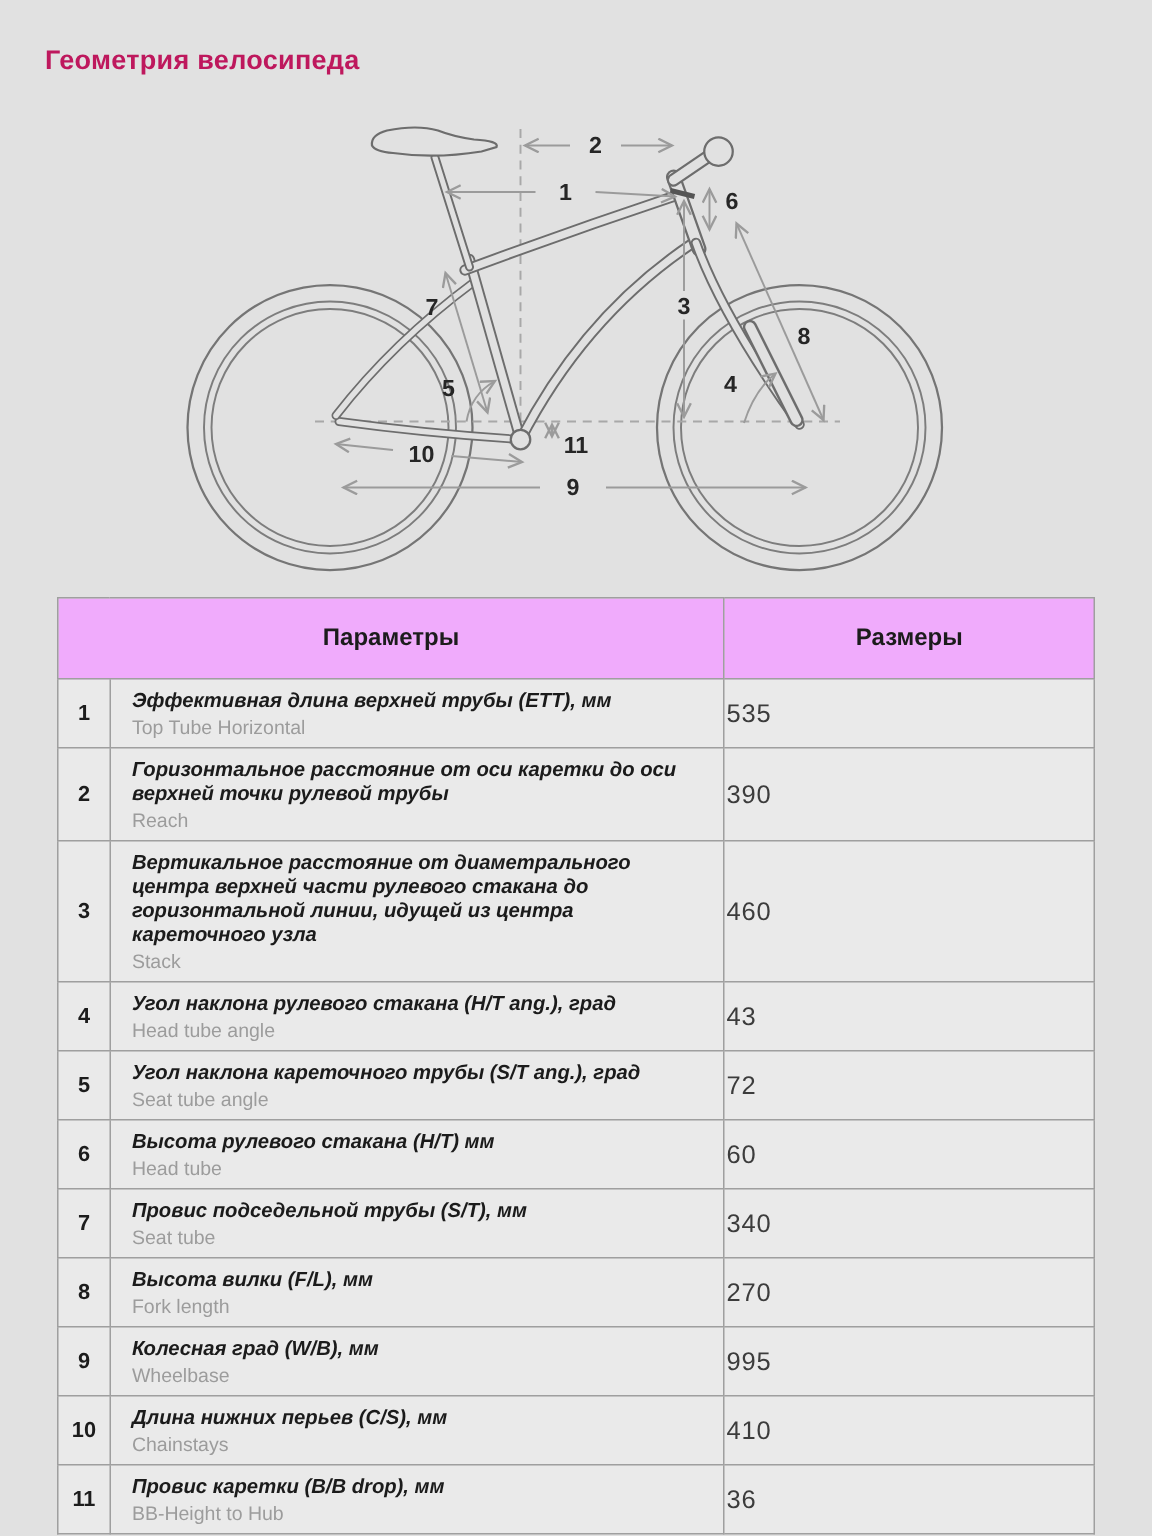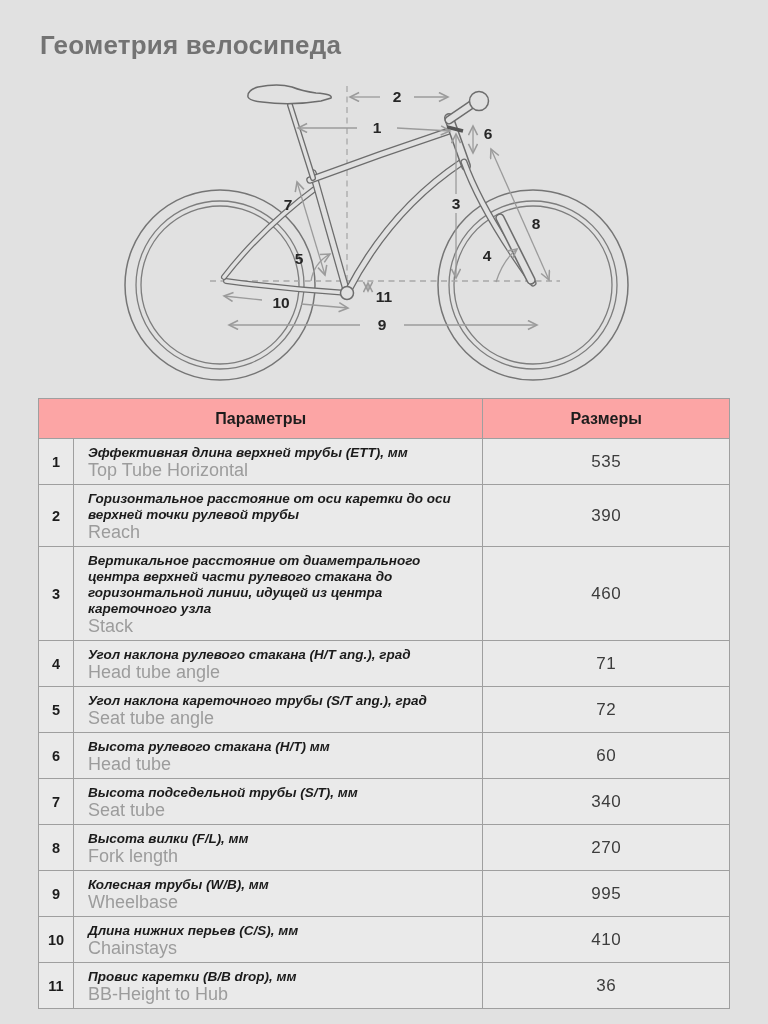--- a/index.html
+++ b/index.html
@@ -4,22 +4,22 @@
 <style>
   * { box-sizing: border-box; }
   html,body { margin:0; padding:0; }
   body {
     width:768px; height:1024px;
     background:#e1e1e1;
     font-family:"Liberation Sans", sans-serif;
     position:relative; overflow:hidden;
   }
   .page-title {
-    position:absolute; left:40px; top:30px; margin:0;
-    font-size:26px; font-weight:700; color:#737373; letter-spacing:.2px;
+    position:absolute; left:30px; top:30px; margin:0;
+    font-size:18px; font-weight:700; color:#be185d; letter-spacing:.2px;
   }
   .diagram {
     position:absolute; left:0; top:70px; width:768px; height:325px;
   }
   
   .tube-o { fill:none; stroke:#6d6d6d; stroke-width:7.5; stroke-linecap:round; }
   .tube-i { fill:none; stroke:#e1e1e1; stroke-width:4.9; stroke-linecap:round; }
   .ht .tube-o { stroke-width:10; }   .ht .tube-i { stroke-width:7; }
   .stem .tube-o { stroke-width:9; }  .stem .tube-i { stroke-width:6; }
   .post .tube-o { stroke-width:6; }  .post .tube-i { stroke-width:3.4; }
@@ -37,35 +37,35 @@
   }
   .lbl-bg { fill:#e1e1e1; }
 
   
   table.geo {
     position:absolute; left:38px; top:398px; width:692px;
     border-collapse:collapse;
   }
   table.geo th, table.geo td { border:1px solid #9f9f9f; }
   table.geo thead th {
-    background:#fca5a5; height:40px; text-align:center;
+    background:#f0abfc; height:54px; text-align:center;
     font-size:16px; font-weight:700; color:#1c1c1c;
   }
   table.geo tbody td { background:#eaeaea; height:46px; vertical-align:middle; }
   td.c-num {
     width:35px; text-align:center;
     font-size:14.5px; font-weight:700; color:#1c1c1c;
   }
   td.c-desc { width:410px; padding:6px 12px 6px 14px; }
   td.c-val  {
-    width:247px; text-align:center;
+    width:247px; text-align:left;
     font-size:17px; color:#3c3c3c; letter-spacing:.5px;
   }
   .p-name { font-size:13.5px; font-weight:700; color:#1b1b1b; line-height:16px;font-style:italic; }
-  .p-sub  { font-size:18px; color:#9c9c9c; line-height:15px; margin-top:2px; }
+  .p-sub  { font-size:13px; color:#9c9c9c; line-height:15px; margin-top:2px; }
 </style>
 </head>
 <body>
 
 <h1 class="page-title">Геометрия велосипеда</h1>
 
 <div class="diagram">
   <svg width="768" height="325" viewBox="0 0 768 325">
     <defs>
       <marker id="ar" markerWidth="10" markerHeight="10" refX="7.5" refY="4" orient="auto-start-reverse">
@@ -205,58 +205,58 @@
           <div class="p-sub">Stack</div>
         </td>
         <td class="c-val">460</td>
       </tr>
       <tr>
         <td class="c-num">4</td>
         <td class="c-desc">
           <div class="p-name">Угол наклона рулевого стакана (H/T ang.), град</div>
           <div class="p-sub">Head tube angle</div>
         </td>
-        <td class="c-val">71</td>
+        <td class="c-val">43</td>
       </tr>
       <tr>
         <td class="c-num">5</td>
         <td class="c-desc">
           <div class="p-name">Угол наклона кареточного трубы (S/T ang.), град</div>
           <div class="p-sub">Seat tube angle</div>
         </td>
         <td class="c-val">72</td>
       </tr>
       <tr>
         <td class="c-num">6</td>
         <td class="c-desc">
           <div class="p-name">Высота рулевого стакана (H/T) мм</div>
           <div class="p-sub">Head tube</div>
         </td>
         <td class="c-val">60</td>
       </tr>
       <tr>
         <td class="c-num">7</td>
         <td class="c-desc">
-          <div class="p-name">Высота подседельной трубы (S/T), мм</div>
+          <div class="p-name">Провис подседельной трубы (S/T), мм</div>
           <div class="p-sub">Seat tube</div>
         </td>
         <td class="c-val">340</td>
       </tr>
       <tr>
         <td class="c-num">8</td>
         <td class="c-desc">
           <div class="p-name">Высота вилки (F/L), мм</div>
           <div class="p-sub">Fork length</div>
         </td>
         <td class="c-val">270</td>
       </tr>
       <tr>
         <td class="c-num">9</td>
         <td class="c-desc">
-          <div class="p-name">Колесная трубы (W/B), мм</div>
+          <div class="p-name">Колесная град (W/B), мм</div>
           <div class="p-sub">Wheelbase</div>
         </td>
         <td class="c-val">995</td>
       </tr>
       <tr>
         <td class="c-num">10</td>
         <td class="c-desc">
           <div class="p-name">Длина нижних перьев (C/S), мм</div>
           <div class="p-sub">Chainstays</div>
         </td>

